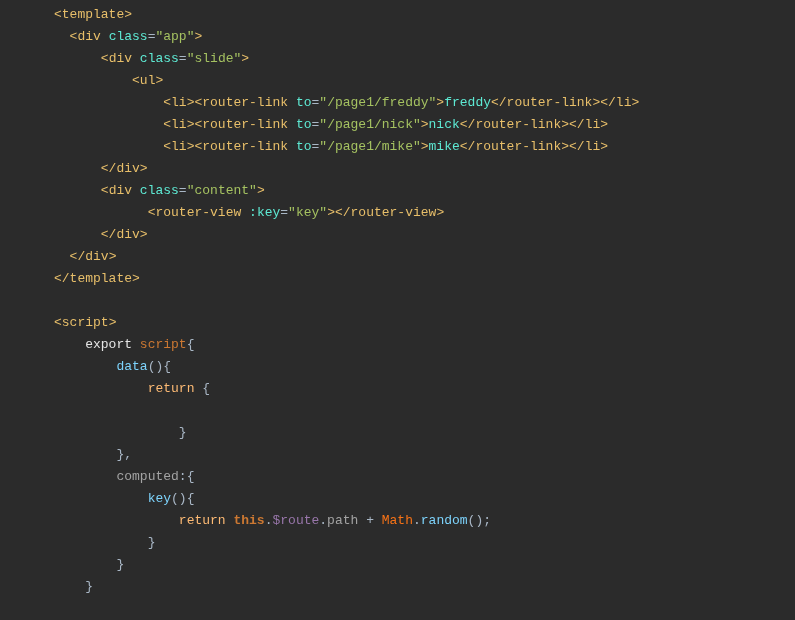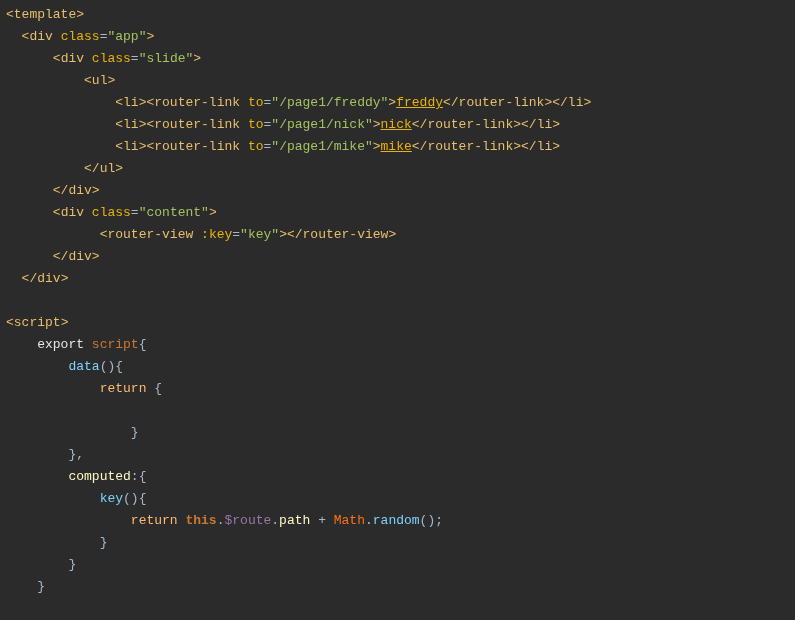--- a/index.html
+++ b/index.html
@@ -14,56 +14,57 @@
       line-height: 22px;
       color: #a9b7c6;
       padding: 4px 0;
       width: 795px;
       height: 620px;
       overflow: hidden;
     }
     .code-line {
       white-space: pre;
       padding: 0 6px;
+      margin-left: 48px;
     }
     .tag-bracket { color: #e8bf6a; }
     .tag-name { color: #e8bf6a; }
-    .attr-name { color: #eab308; text-align: center; }
+    .attr-name { color: #5eead4; text-align: center; }
     .attr-value { color: #a5c261; }
     .eq { color: #a9b7c6; }
-    .text-content { color: #eab308; text-decoration: underline; }
+    .text-content { color: #5eead4; }
     .keyword { color: #e5e5e5; }
     .kw-default { color: #cc7832; }
     .kw-return { color: #fdba74; }
     .kw-this { color: #cc7832; font-weight: bold; }
-    .identifier { color: #fef9c3; }
+    .identifier { color: #a3a3a3; }
     .func-name { color: #7dd3fc; }
     .property { color: #9876aa; }
     .punct { color: #a9b7c6; }
     .paren { color: #a9b7c6; }
     .builtin { color: #f97316; }
     .operator { color: #a9b7c6; }
   </style>
 </head>
 <body>
 
 <div id="editor">
     <div class="code-line"><span class="tag-bracket">&lt;</span><span class="tag-name">template</span><span class="tag-bracket">&gt;</span></div>
     <div class="code-line">  <span class="tag-bracket">&lt;</span><span class="tag-name">div</span> <span class="attr-name">class</span><span class="eq">=</span><span class="attr-value">"app"</span><span class="tag-bracket">&gt;</span></div>
     <div class="code-line">      <span class="tag-bracket">&lt;</span><span class="tag-name">div</span> <span class="attr-name">class</span><span class="eq">=</span><span class="attr-value">"slide"</span><span class="tag-bracket">&gt;</span></div>
     <div class="code-line">          <span class="tag-bracket">&lt;</span><span class="tag-name">ul</span><span class="tag-bracket">&gt;</span></div>
     <div class="code-line">              <span class="tag-bracket">&lt;</span><span class="tag-name">li</span><span class="tag-bracket">&gt;</span><span class="tag-bracket">&lt;</span><span class="tag-name">router-link</span> <span class="attr-name">to</span><span class="eq">=</span><span class="attr-value">"/page1/freddy"</span><span class="tag-bracket">&gt;</span><span class="text-content">freddy</span><span class="tag-bracket">&lt;/</span><span class="tag-name">router-link</span><span class="tag-bracket">&gt;</span><span class="tag-bracket">&lt;/</span><span class="tag-name">li</span><span class="tag-bracket">&gt;</span></div>
     <div class="code-line">              <span class="tag-bracket">&lt;</span><span class="tag-name">li</span><span class="tag-bracket">&gt;</span><span class="tag-bracket">&lt;</span><span class="tag-name">router-link</span> <span class="attr-name">to</span><span class="eq">=</span><span class="attr-value">"/page1/nick"</span><span class="tag-bracket">&gt;</span><span class="text-content">nick</span><span class="tag-bracket">&lt;/</span><span class="tag-name">router-link</span><span class="tag-bracket">&gt;</span><span class="tag-bracket">&lt;/</span><span class="tag-name">li</span><span class="tag-bracket">&gt;</span></div>
     <div class="code-line">              <span class="tag-bracket">&lt;</span><span class="tag-name">li</span><span class="tag-bracket">&gt;</span><span class="tag-bracket">&lt;</span><span class="tag-name">router-link</span> <span class="attr-name">to</span><span class="eq">=</span><span class="attr-value">"/page1/mike"</span><span class="tag-bracket">&gt;</span><span class="text-content">mike</span><span class="tag-bracket">&lt;/</span><span class="tag-name">router-link</span><span class="tag-bracket">&gt;</span><span class="tag-bracket">&lt;/</span><span class="tag-name">li</span><span class="tag-bracket">&gt;</span></div>
-    <div class="code-line">          <span class="tag-bracket">&lt;/</span><span class="tag-name">ul</span><span class="tag-bracket">&gt;</span></div>
     <div class="code-line">      <span class="tag-bracket">&lt;/</span><span class="tag-name">div</span><span class="tag-bracket">&gt;</span></div>
     <div class="code-line">      <span class="tag-bracket">&lt;</span><span class="tag-name">div</span> <span class="attr-name">class</span><span class="eq">=</span><span class="attr-value">"content"</span><span class="tag-bracket">&gt;</span></div>
     <div class="code-line">            <span class="tag-bracket">&lt;</span><span class="tag-name">router-view</span> <span class="attr-name">:key</span><span class="eq">=</span><span class="attr-value">"key"</span><span class="tag-bracket">&gt;</span><span class="tag-bracket">&lt;/</span><span class="tag-name">router-view</span><span class="tag-bracket">&gt;</span></div>
     <div class="code-line">      <span class="tag-bracket">&lt;/</span><span class="tag-name">div</span><span class="tag-bracket">&gt;</span></div>
     <div class="code-line">  <span class="tag-bracket">&lt;/</span><span class="tag-name">div</span><span class="tag-bracket">&gt;</span></div>
+    <div class="code-line"><span class="tag-bracket">&lt;/</span><span class="tag-name">template</span><span class="tag-bracket">&gt;</span></div>
     <div class="code-line">&nbsp;</div>
     <div class="code-line"><span class="tag-bracket">&lt;</span><span class="tag-name">script</span><span class="tag-bracket">&gt;</span></div>
     <div class="code-line">    <span class="keyword">export</span> <span class="kw-default">script</span><span class="punct">{</span></div>
     <div class="code-line">        <span class="func-name">data</span><span class="paren">(){</span></div>
     <div class="code-line">            <span class="kw-return">return</span> <span class="punct">{</span></div>
     <div class="code-line">&nbsp;</div>
     <div class="code-line">                <span class="punct">}</span></div>
     <div class="code-line">        <span class="punct">},</span></div>
     <div class="code-line">        <span class="identifier">computed</span><span class="punct">:{</span></div>
     <div class="code-line">            <span class="func-name">key</span><span class="paren">(){</span></div>

